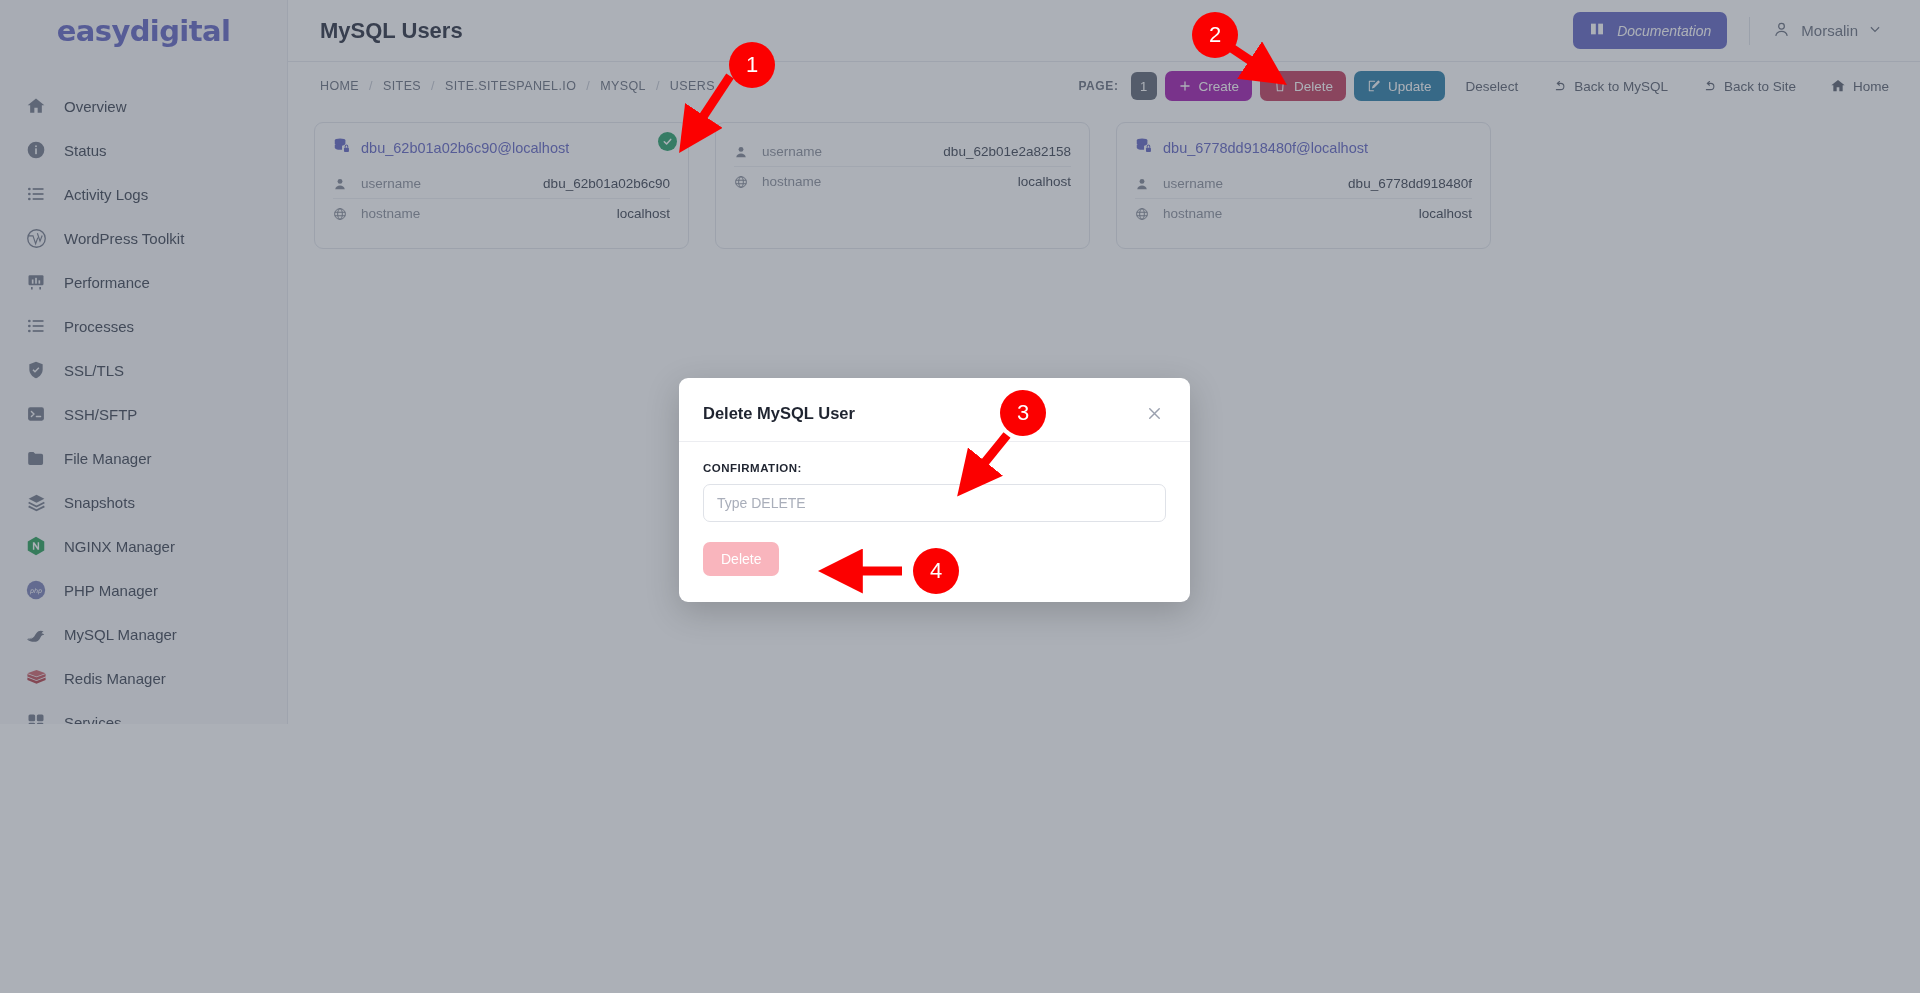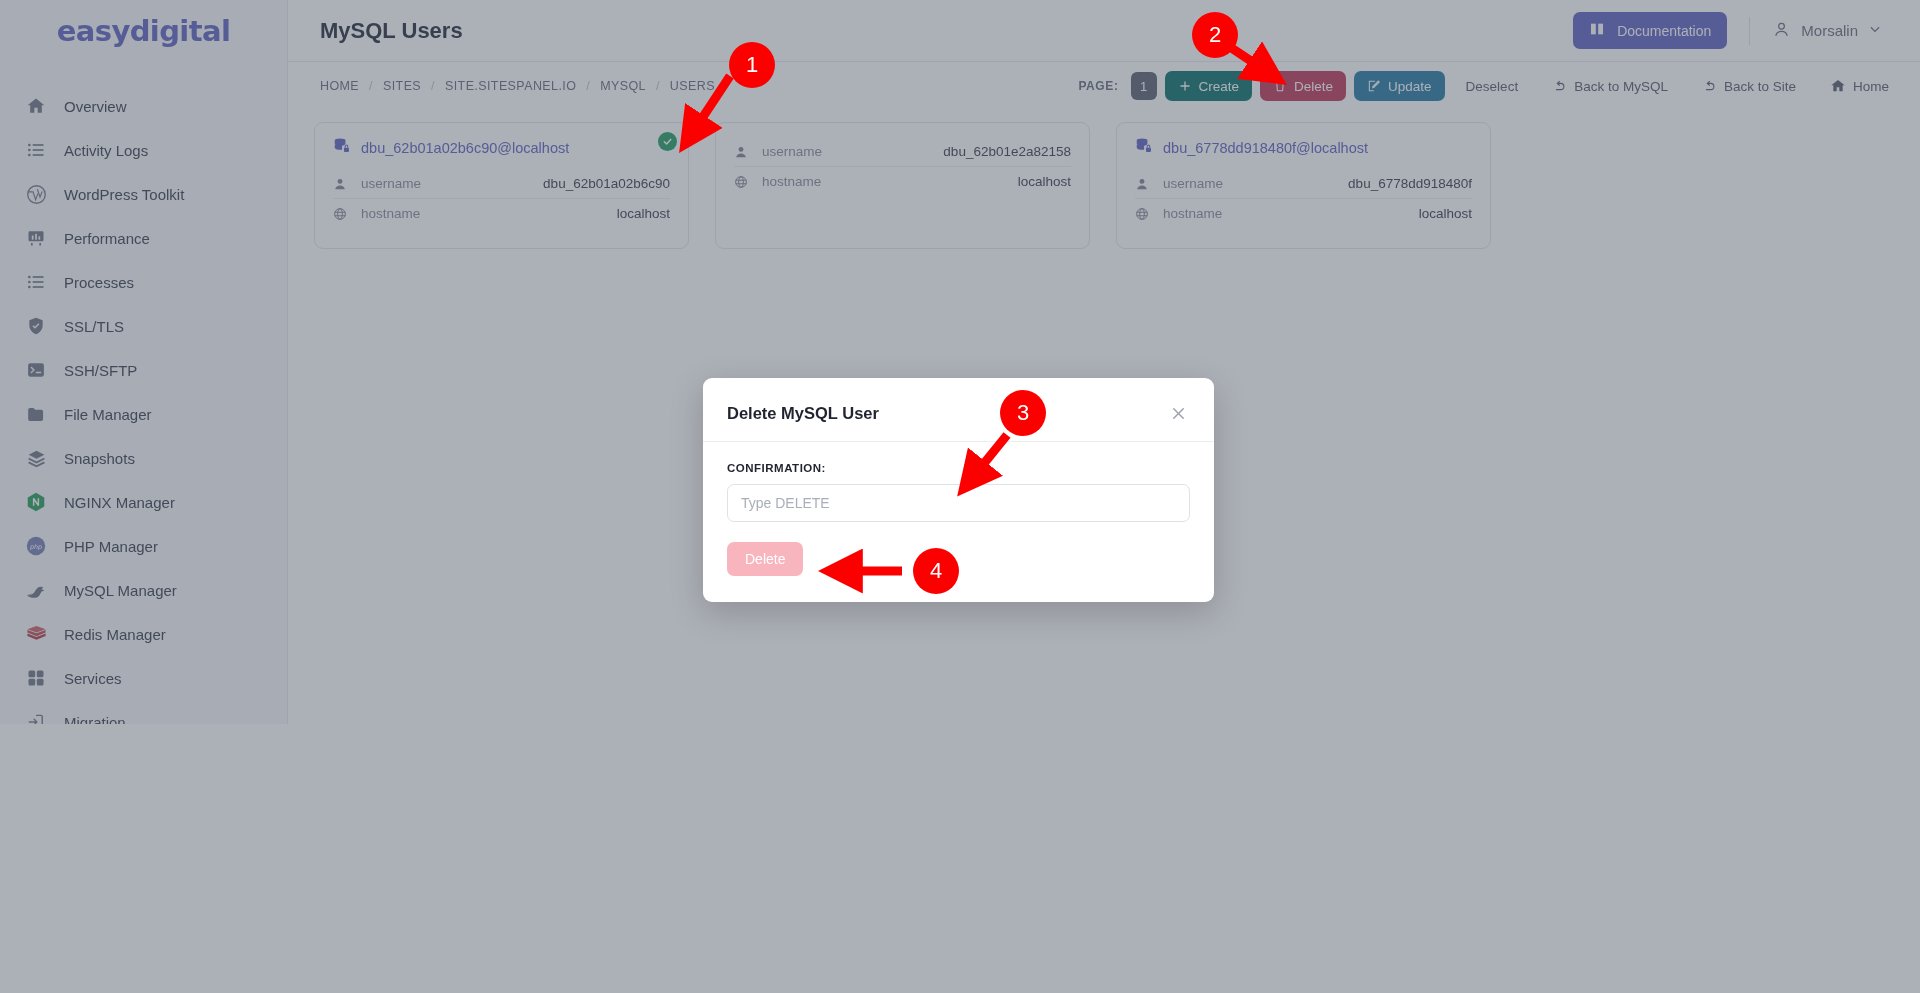--- a/index.html
+++ b/index.html
@@ -94,20 +94,21 @@
     display: flex; align-items: center; gap: 12px;
     background: #6366c4;
     color: #ffffff;
     border: none;
     border-radius: 7px;
     padding: 9px 16px;
     font-size: 14px;
     font-family: "Liberation Sans", sans-serif;
     cursor: pointer;
     font-weight: 400;
+    font-style: italic;
   }
   .topbar-sep {
     width: 1px; height: 28px; background: #e1e4ea;
     margin: 0 22px;
   }
   .user-menu {
     display: flex; align-items: center; gap: 10px;
     color: #6b7280; font-size: 15px; cursor: pointer;
     padding-right: 10px;
   }
@@ -148,21 +149,21 @@
   .btn {
     display: flex; align-items: center; gap: 7px;
     border: none; border-radius: 7px;
     height: 30px; padding: 0 13px;
     font-size: 13.5px;
     font-family: "Liberation Sans", sans-serif;
     cursor: pointer;
     white-space: nowrap;
   }
   .btn svg { display:block; }
-  .btn-create { background: #0f766e; color: #fff; }
+  .btn-create { background: #a21caf; color: #fff; }
   .btn-delete { background: #c23d5e; color: #fff; }
   .btn-update { background: #2a7fa8; color: #fff; }
   .btn-plain  { background: transparent; color: #5b6270; }
 
   
   .content {
     flex: 1 1 auto;
     padding: 12px 26px 0 26px;
     background: #ffffff;
     overflow: hidden;
@@ -217,21 +218,21 @@
 
   
   .overlay {
     position: absolute;
     inset: 0;
     background: rgba(72,79,95,0.45);
     z-index: 50;
   }
   .modal {
     position: absolute;
-    left: 703px; top: 378px;
+    left: 679px; top: 378px;
     width: 511px;
     background: #ffffff;
     border-radius: 9px;
     z-index: 60;
     box-shadow: 0 10px 34px rgba(0,0,0,0.18);
     padding: 0;
   }
   .modal-head {
     display: flex; align-items: center; justify-content: space-between;
     padding: 24px 24px 16px 24px;
@@ -300,20 +301,30 @@
 
       <div class="nav-item">
         <span class="nav-icon">
             <svg width="20" height="20" viewBox="0 0 24 24" fill="currentColor">
               <path d="M12 3 2 11h3v9h5v-6h4v6h5v-9h3z"></path>
             </svg>
           </span>
         <span class="nav-label">Overview</span>
       </div>
 
+      <div class="nav-item">
+        <span class="nav-icon">
+            <svg width="20" height="20" viewBox="0 0 24 24" fill="currentColor">
+              <circle cx="12" cy="12" r="10"></circle>
+              <rect x="11" y="10" width="2" height="7" fill="#f7f8fa"></rect>
+              <rect x="11" y="6.5" width="2" height="2" fill="#f7f8fa"></rect>
+            </svg>
+          </span>
+        <span class="nav-label">Status</span>
+      </div>
 
       <div class="nav-item">
         <span class="nav-icon">
             <svg width="20" height="20" viewBox="0 0 24 24" fill="currentColor">
               <circle cx="4" cy="6" r="1.6"></circle>
               <circle cx="4" cy="12" r="1.6"></circle>
               <circle cx="4" cy="18" r="1.6"></circle>
               <rect x="8" y="5" width="13" height="2"></rect>
               <rect x="8" y="11" width="13" height="2"></rect>
               <rect x="8" y="17" width="13" height="2"></rect>

